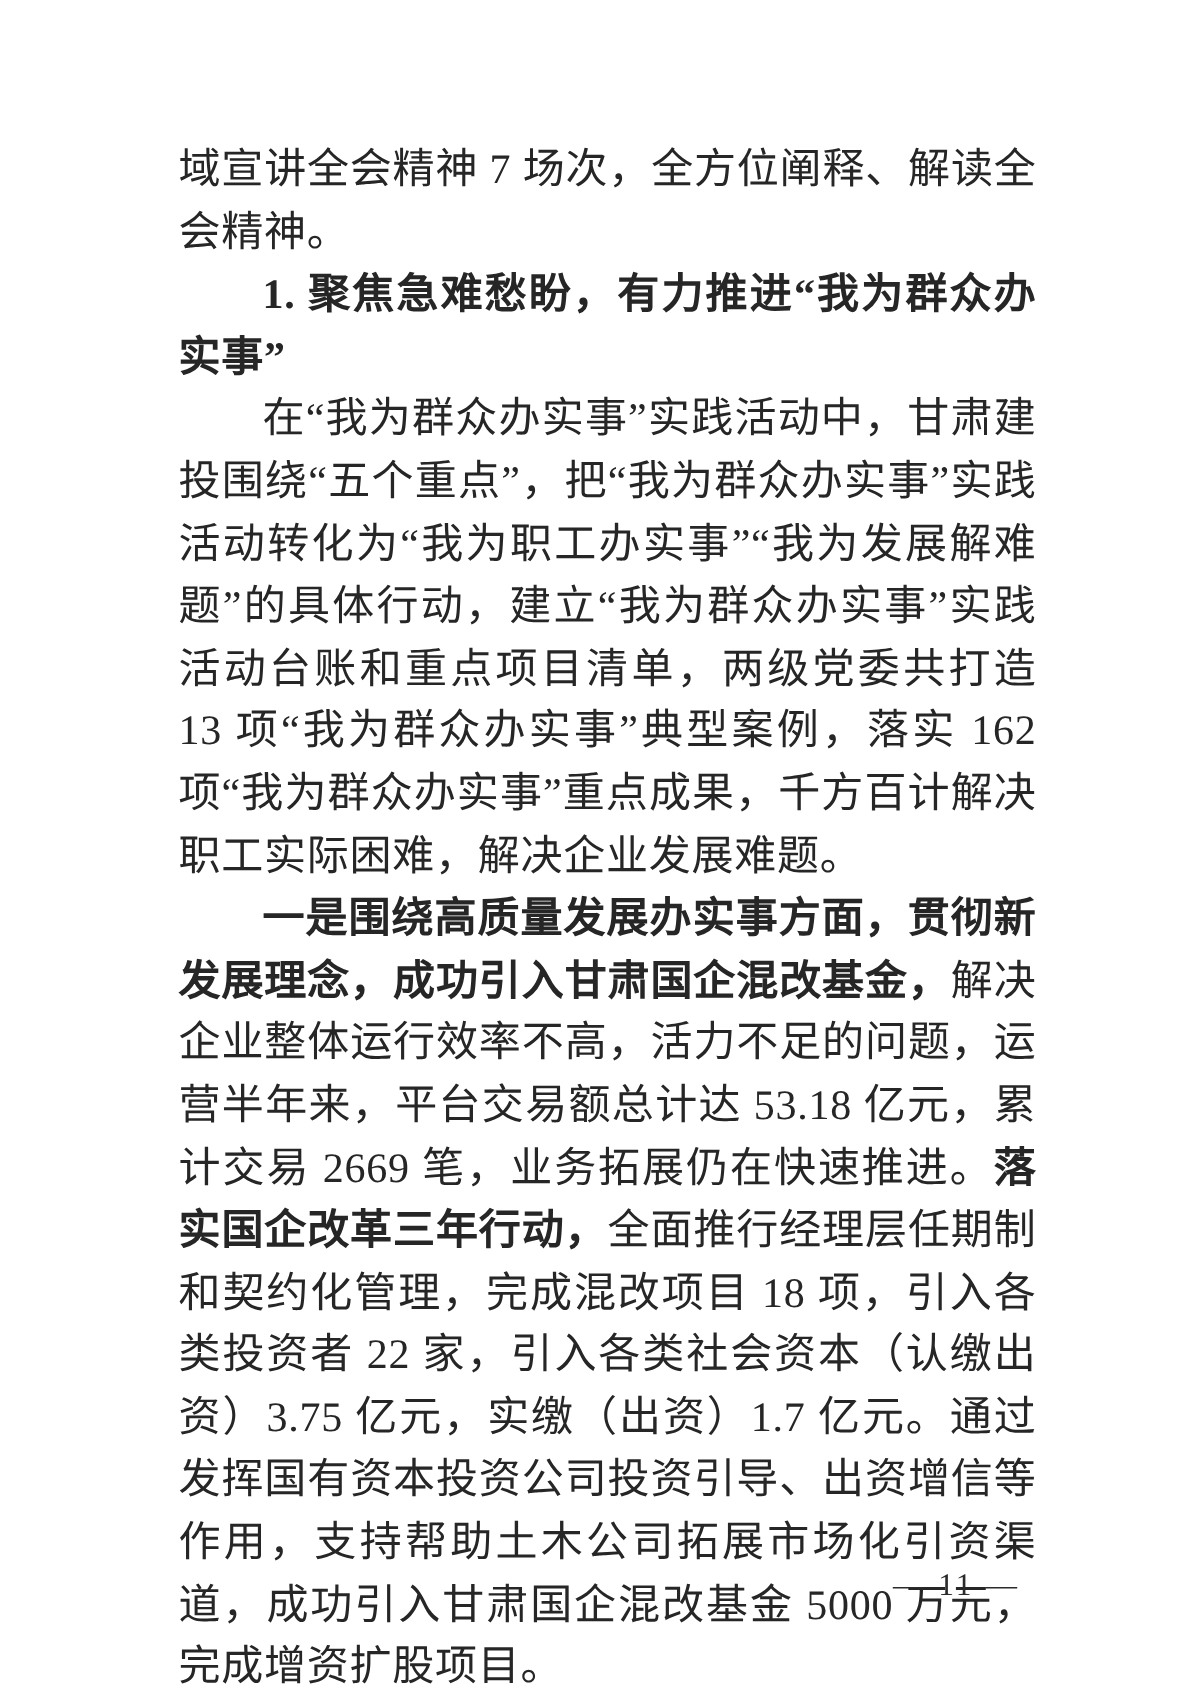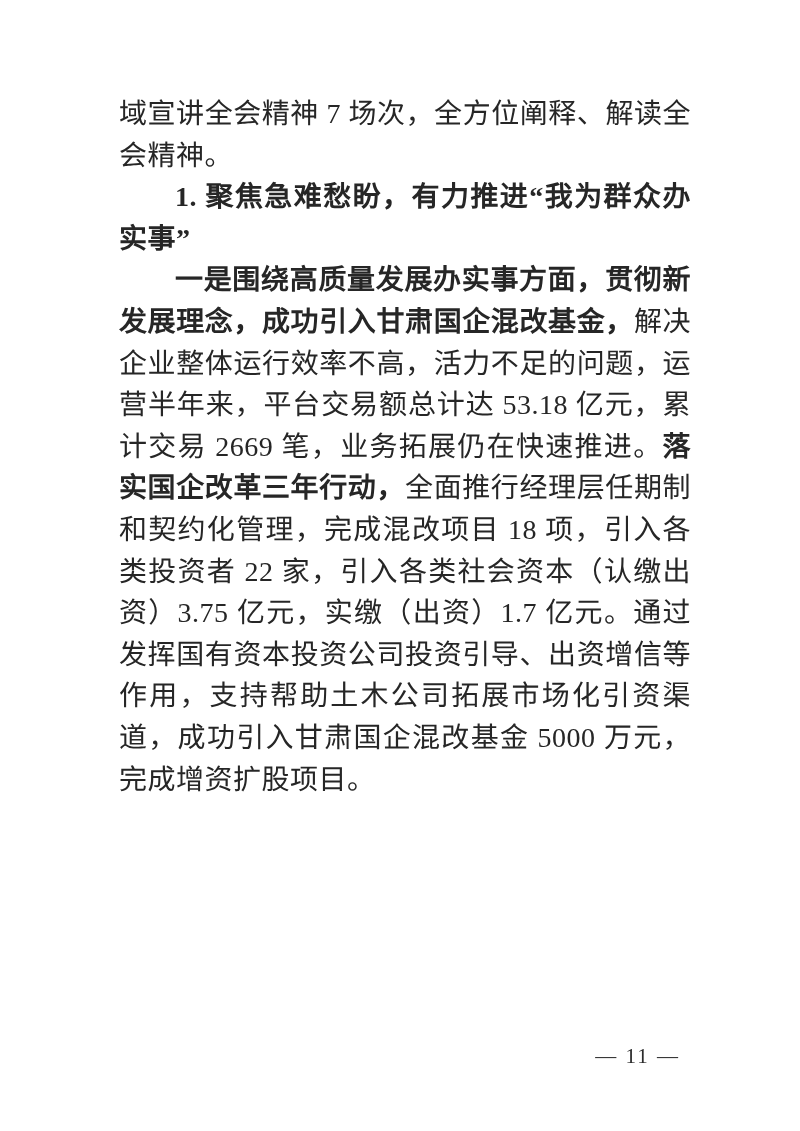--- a/index.html
+++ b/index.html
@@ -52,20 +52,21 @@
 </head>
 <body>
 
 <div class="page">
   <div class="content">
 
     <p class="para no-indent"><span>域宣讲全会精神 7 场次，全方位阐释、解读全会精神。</span></p>
 
     <p class="para heading"><span>1. 聚焦急难愁盼，有力推进“我为群众办实事”</span></p>
 
+    <p class="para"><span>在“我为群众办实事”实践活动中，甘肃建投围绕“五个重点”，把“我为群众办实事”实践活动转化为“我为职工办实事”“我为发展解难题”的具体行动，建立“我为群众办实事”实践活动台账和重点项目清单，两级党委共打造 13 项“我为群众办实事”典型案例，落实 162 项“我为群众办实事”重点成果，千方百计解决职工实际困难，解决企业发展难题。</span></p>
 
     <p class="para"><span class="bold">一是围绕高质量发展办实事方面，贯彻新发展理念，成功引入甘肃国企混改基金，</span><span>解决企业整体运行效率不高，活力不足的问题，运营半年来，平台交易额总计达 53.18 亿元，累计交易 2669 笔，业务拓展仍在快速推进。</span><span class="bold">落实国企改革三年行动，</span><span>全面推行经理层任期制和契约化管理，完成混改项目 18 项，引入各类投资者 22 家，引入各类社会资本（认缴出资）3.75 亿元，实缴（出资）1.7 亿元。通过发挥国有资本投资公司投资引导、出资增信等作用，支持帮助土木公司拓展市场化引资渠道，成功引入甘肃国企混改基金 5000 万元，完成增资扩股项目。</span></p>
 
 
   </div>
 
   <div class="footer">— 11 —</div>
 </div>
 
 </body></html>

